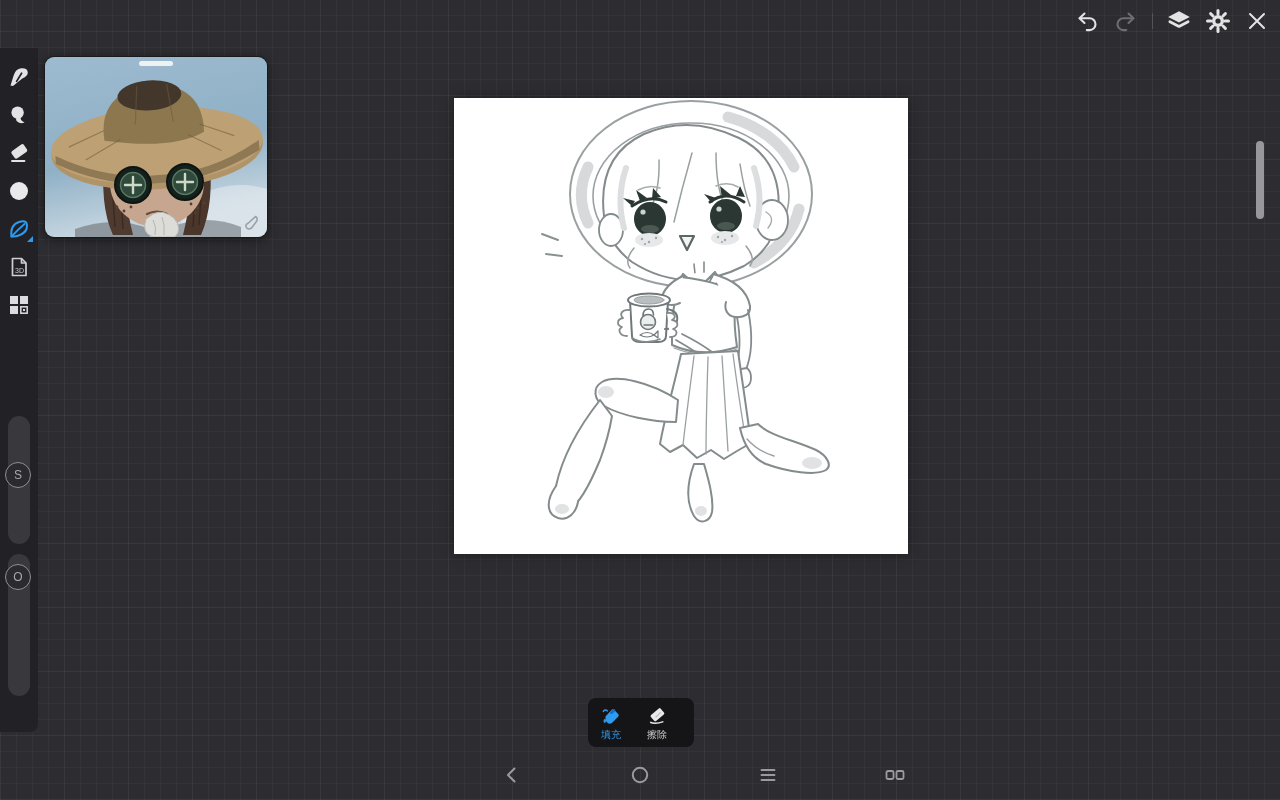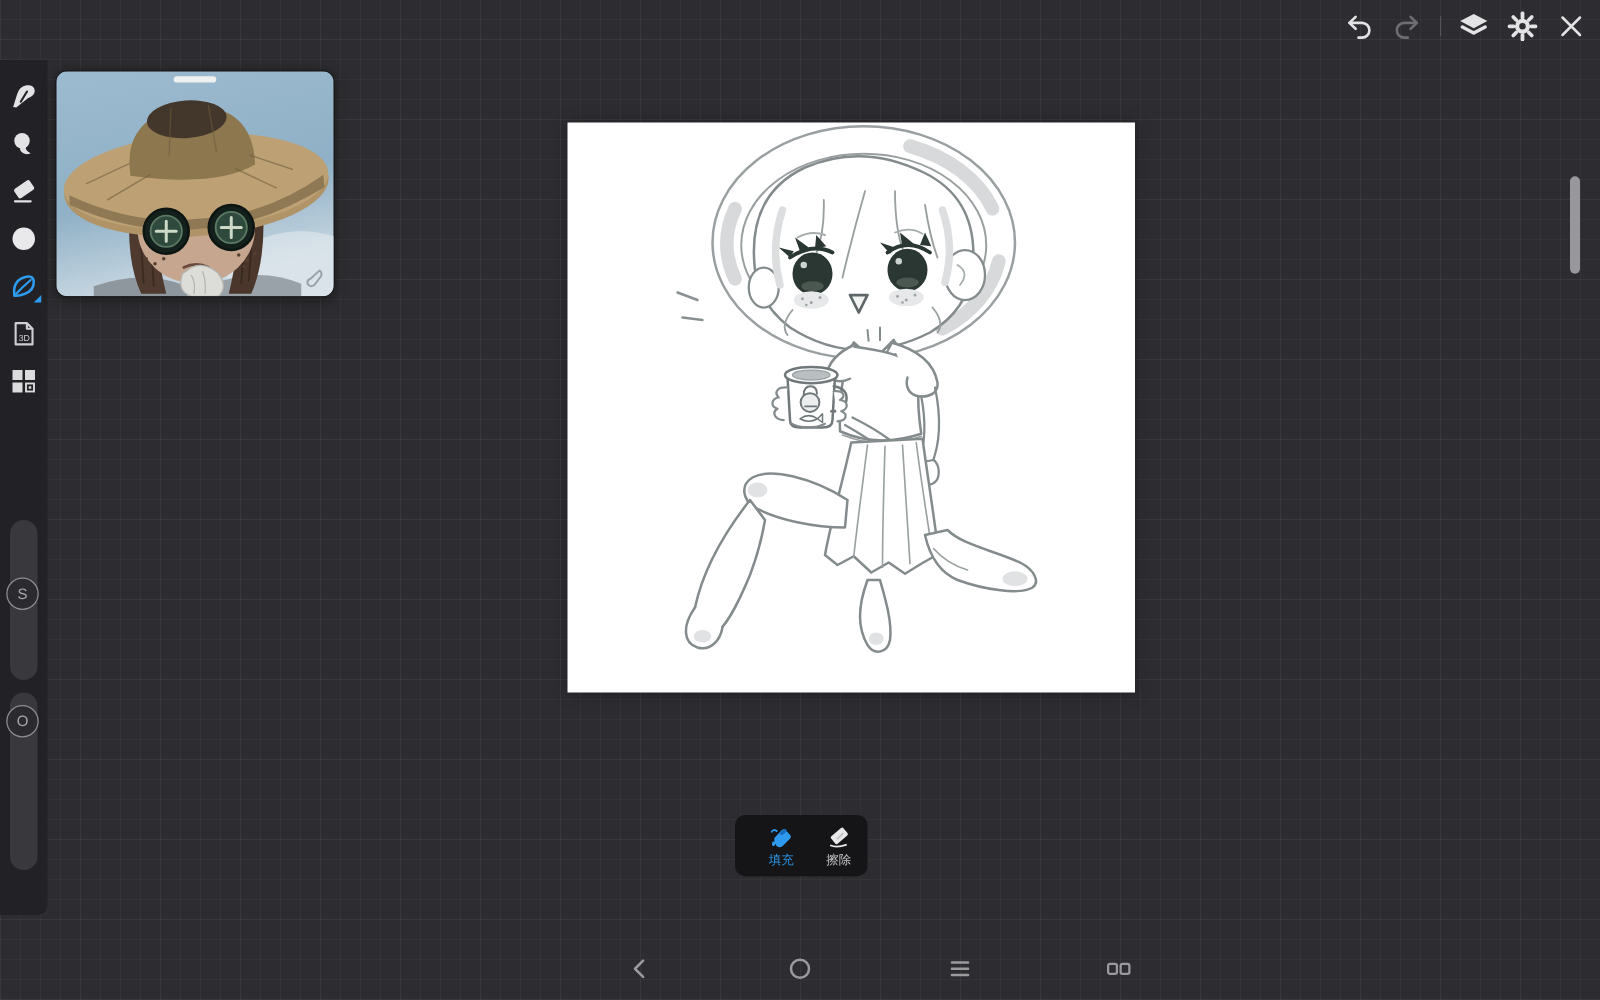--- a/index.html
+++ b/index.html
@@ -32,22 +32,22 @@
   
   .ref-panel{left:44px;top:56px;width:222px;height:180px;border-radius:10px;overflow:hidden;
              box-shadow:0 2px 10px rgba(0,0,0,0.45);border:1px solid #1a1a1c;cursor:move;}
   .ref-handle{position:absolute;left:50%;transform:translateX(-50%);top:4px;width:34px;height:5px;border-radius:3px;background:rgba(245,245,245,0.92);}
   .ref-corner{position:absolute;right:7px;bottom:5px;}
   
   .paint-canvas{left:454px;top:98px;width:454px;height:456px;background:#ffffff;box-shadow:0 0 12px rgba(0,0,0,0.35);}
   
   .v-scrollbar{left:1256px;top:141px;width:8px;height:78px;border-radius:4px;background:#98989c;cursor:grab;}
   
-  .fill-toolbar{left:588px;top:652px;width:106px;height:49px;background:#151517;border-radius:8px;
-                display:flex;align-items:center;justify-content:flex-end;}
+  .fill-toolbar{left:588px;top:698px;width:106px;height:49px;background:#151517;border-radius:8px;
+                display:flex;align-items:center;justify-content:flex-start;}
   .ft-btn{width:46px;height:44px;display:flex;flex-direction:column;align-items:center;justify-content:center;gap:2px;cursor:pointer;}
   .ft-label{font-size:10px;line-height:11px;}
   .ft-label.active{color:#2e9bf0;}
   .ft-label.idle{color:#c9c9cc;}
   
   .nav-btn{width:34px;height:34px;display:flex;align-items:center;justify-content:center;cursor:pointer;}
   svg{display:block;}
 </style>
 </head>
 <body>

